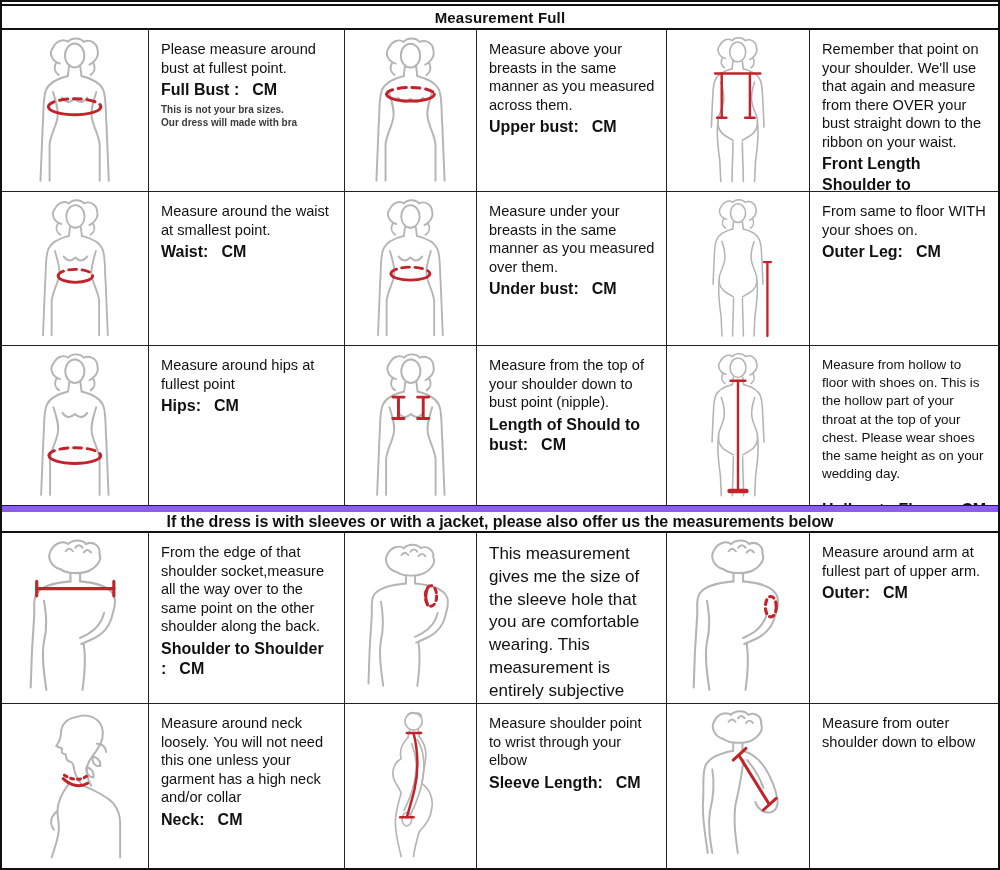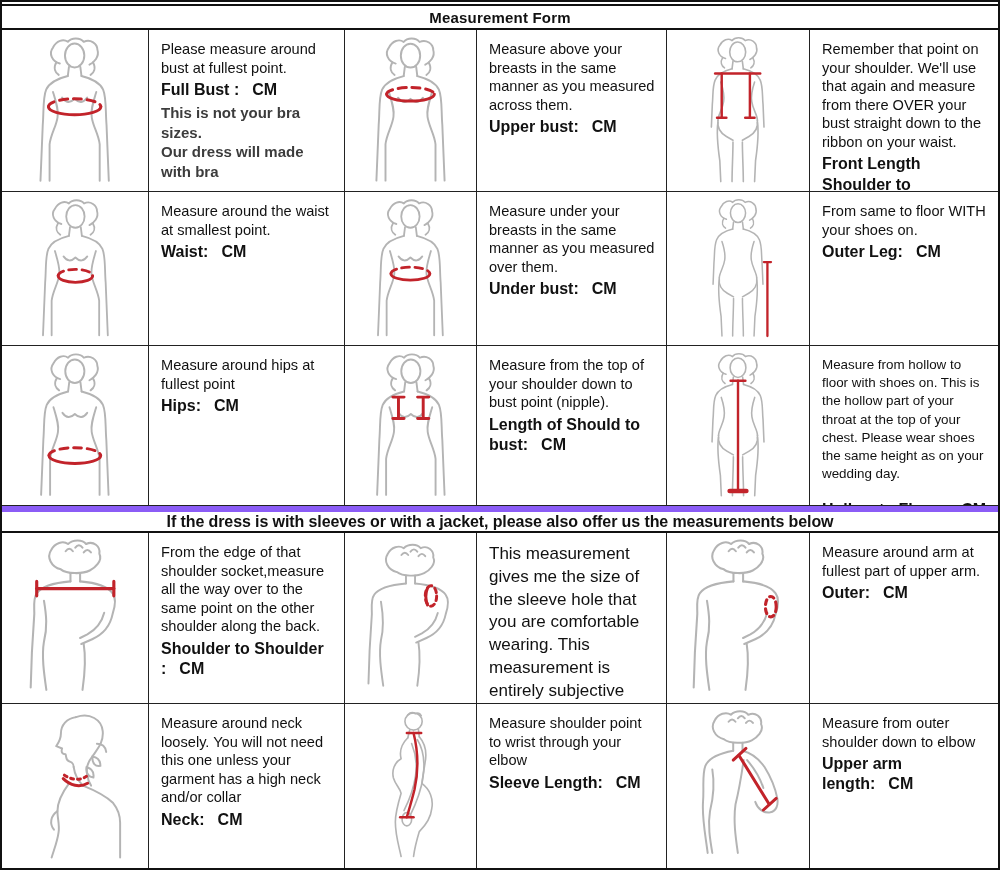--- a/index.html
+++ b/index.html
@@ -16,33 +16,33 @@
   .cell{border-right:1px solid #222;border-bottom:1px solid #222;overflow:hidden}
   .c6{border-right:none}
   .bnone{border-bottom:none}
   .fig{display:flex;align-items:center;justify-content:center;padding:3px}
   .fig .figure-slot{width:100%;height:100%;display:flex;align-items:center;justify-content:center}
   .fig svg{height:97%;max-width:100%}
   .txt{padding:7px 8px 4px 9px;font-size:14.6px;line-height:1.27}
   .txt p{margin:3px}
   .label{font-weight:bold;font-size:16px;margin-top:15px}
   .unit{margin-left:13px}
-  .note{font-weight:bold;font-size:15px;color:#3c3c3c;margin-top:12px;white-space:pre-line;line-height:1.3}
+  .note{font-weight:bold;font-size:10px;color:#3c3c3c;margin-top:12px;white-space:pre-line;line-height:1.3}
   .note:empty{display:none}
   .tight .label{margin-top:2px}
   .small .body{font-size:17px;line-height:1.34}
   .small-bold .body{font-size:13.4px;font-weight:normal;line-height:1.36}
   .small-bold .label{margin-top:16px}
 </style>
 </head>
 <body>
 
 <div class="form">
 
-  <div class="title span-all">Measurement Form</div>
+  <div class="title span-all">Measurement Full</div>
 
   <div class="cell fig c1">
       <div class="figure-slot">
         <svg viewBox="0 0 110 132" preserveAspectRatio="xMidYMid meet">
           <g fill="none" stroke="#b4b4b4" stroke-width="1.7" stroke-linecap="round" stroke-linejoin="round">
             <path d="M42 25 C35 23 32 16 36 11 C39 5 45 3 49 6 C52 2 60 2 63 6 C69 3 75 8 75 13 C77 19 72 24 68 26"></path>
             <path d="M39 24 C36 29 38 33 41 35 M71 24 C74 29 72 33 69 35"></path>
             <ellipse cx="55" cy="18" rx="8.5" ry="10.5"></ellipse>
             <path d="M50 28 L49 36 M60 28 L61 36"></path>
             <path d="M49 36 C41 38 33 41 30 48 C27 55 28 67 27 79 L25 128"></path>
@@ -413,16 +413,15 @@
           <g fill="none" stroke="#c2232a" stroke-width="2.6" stroke-linecap="round">
             <path d="M56 40 L82 82"></path>
             <path d="M51 44 L62 34"></path>
             <path d="M77 87 L88 77"></path>
           </g>
         </svg>
       </div>
     </div>
   <div class="cell txt c6 bnone">
     <p class="body">Measure from outer shoulder down to elbow</p>
-    <p class="label"><span>Upper arm length:</span><span class="unit">CM</span></p>
   </div>
 
 </div>
 
 </body></html>

